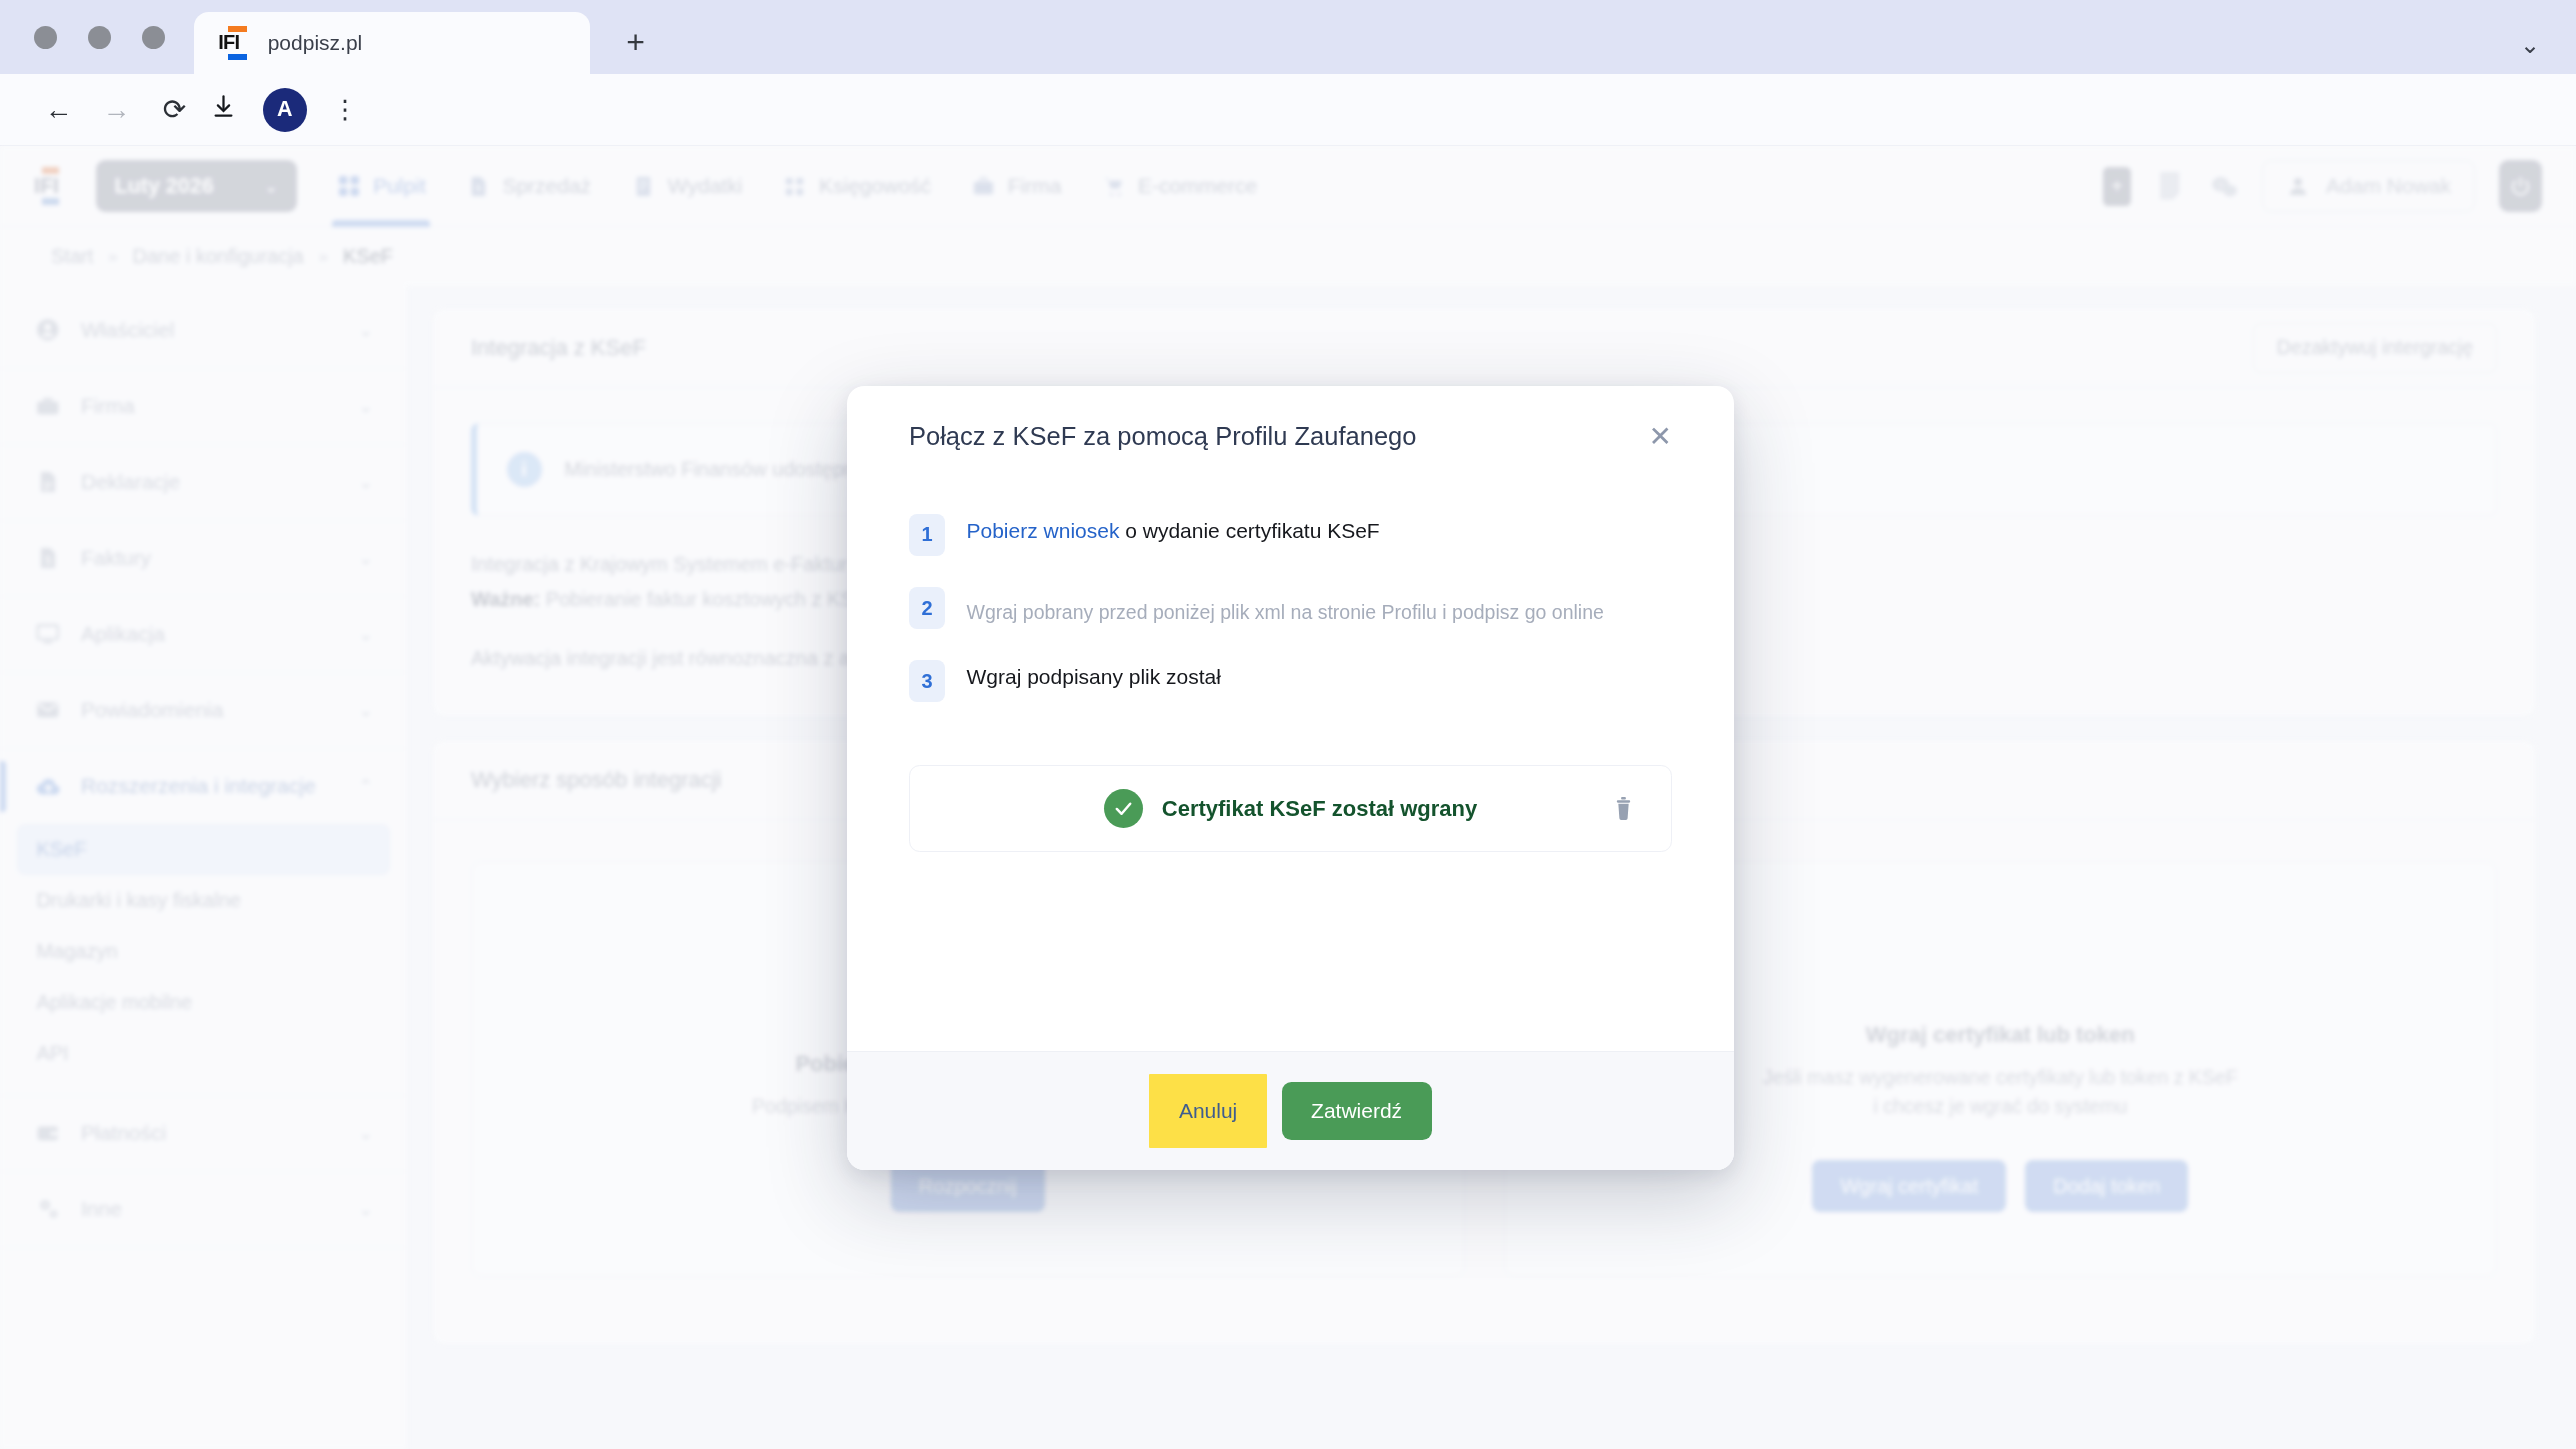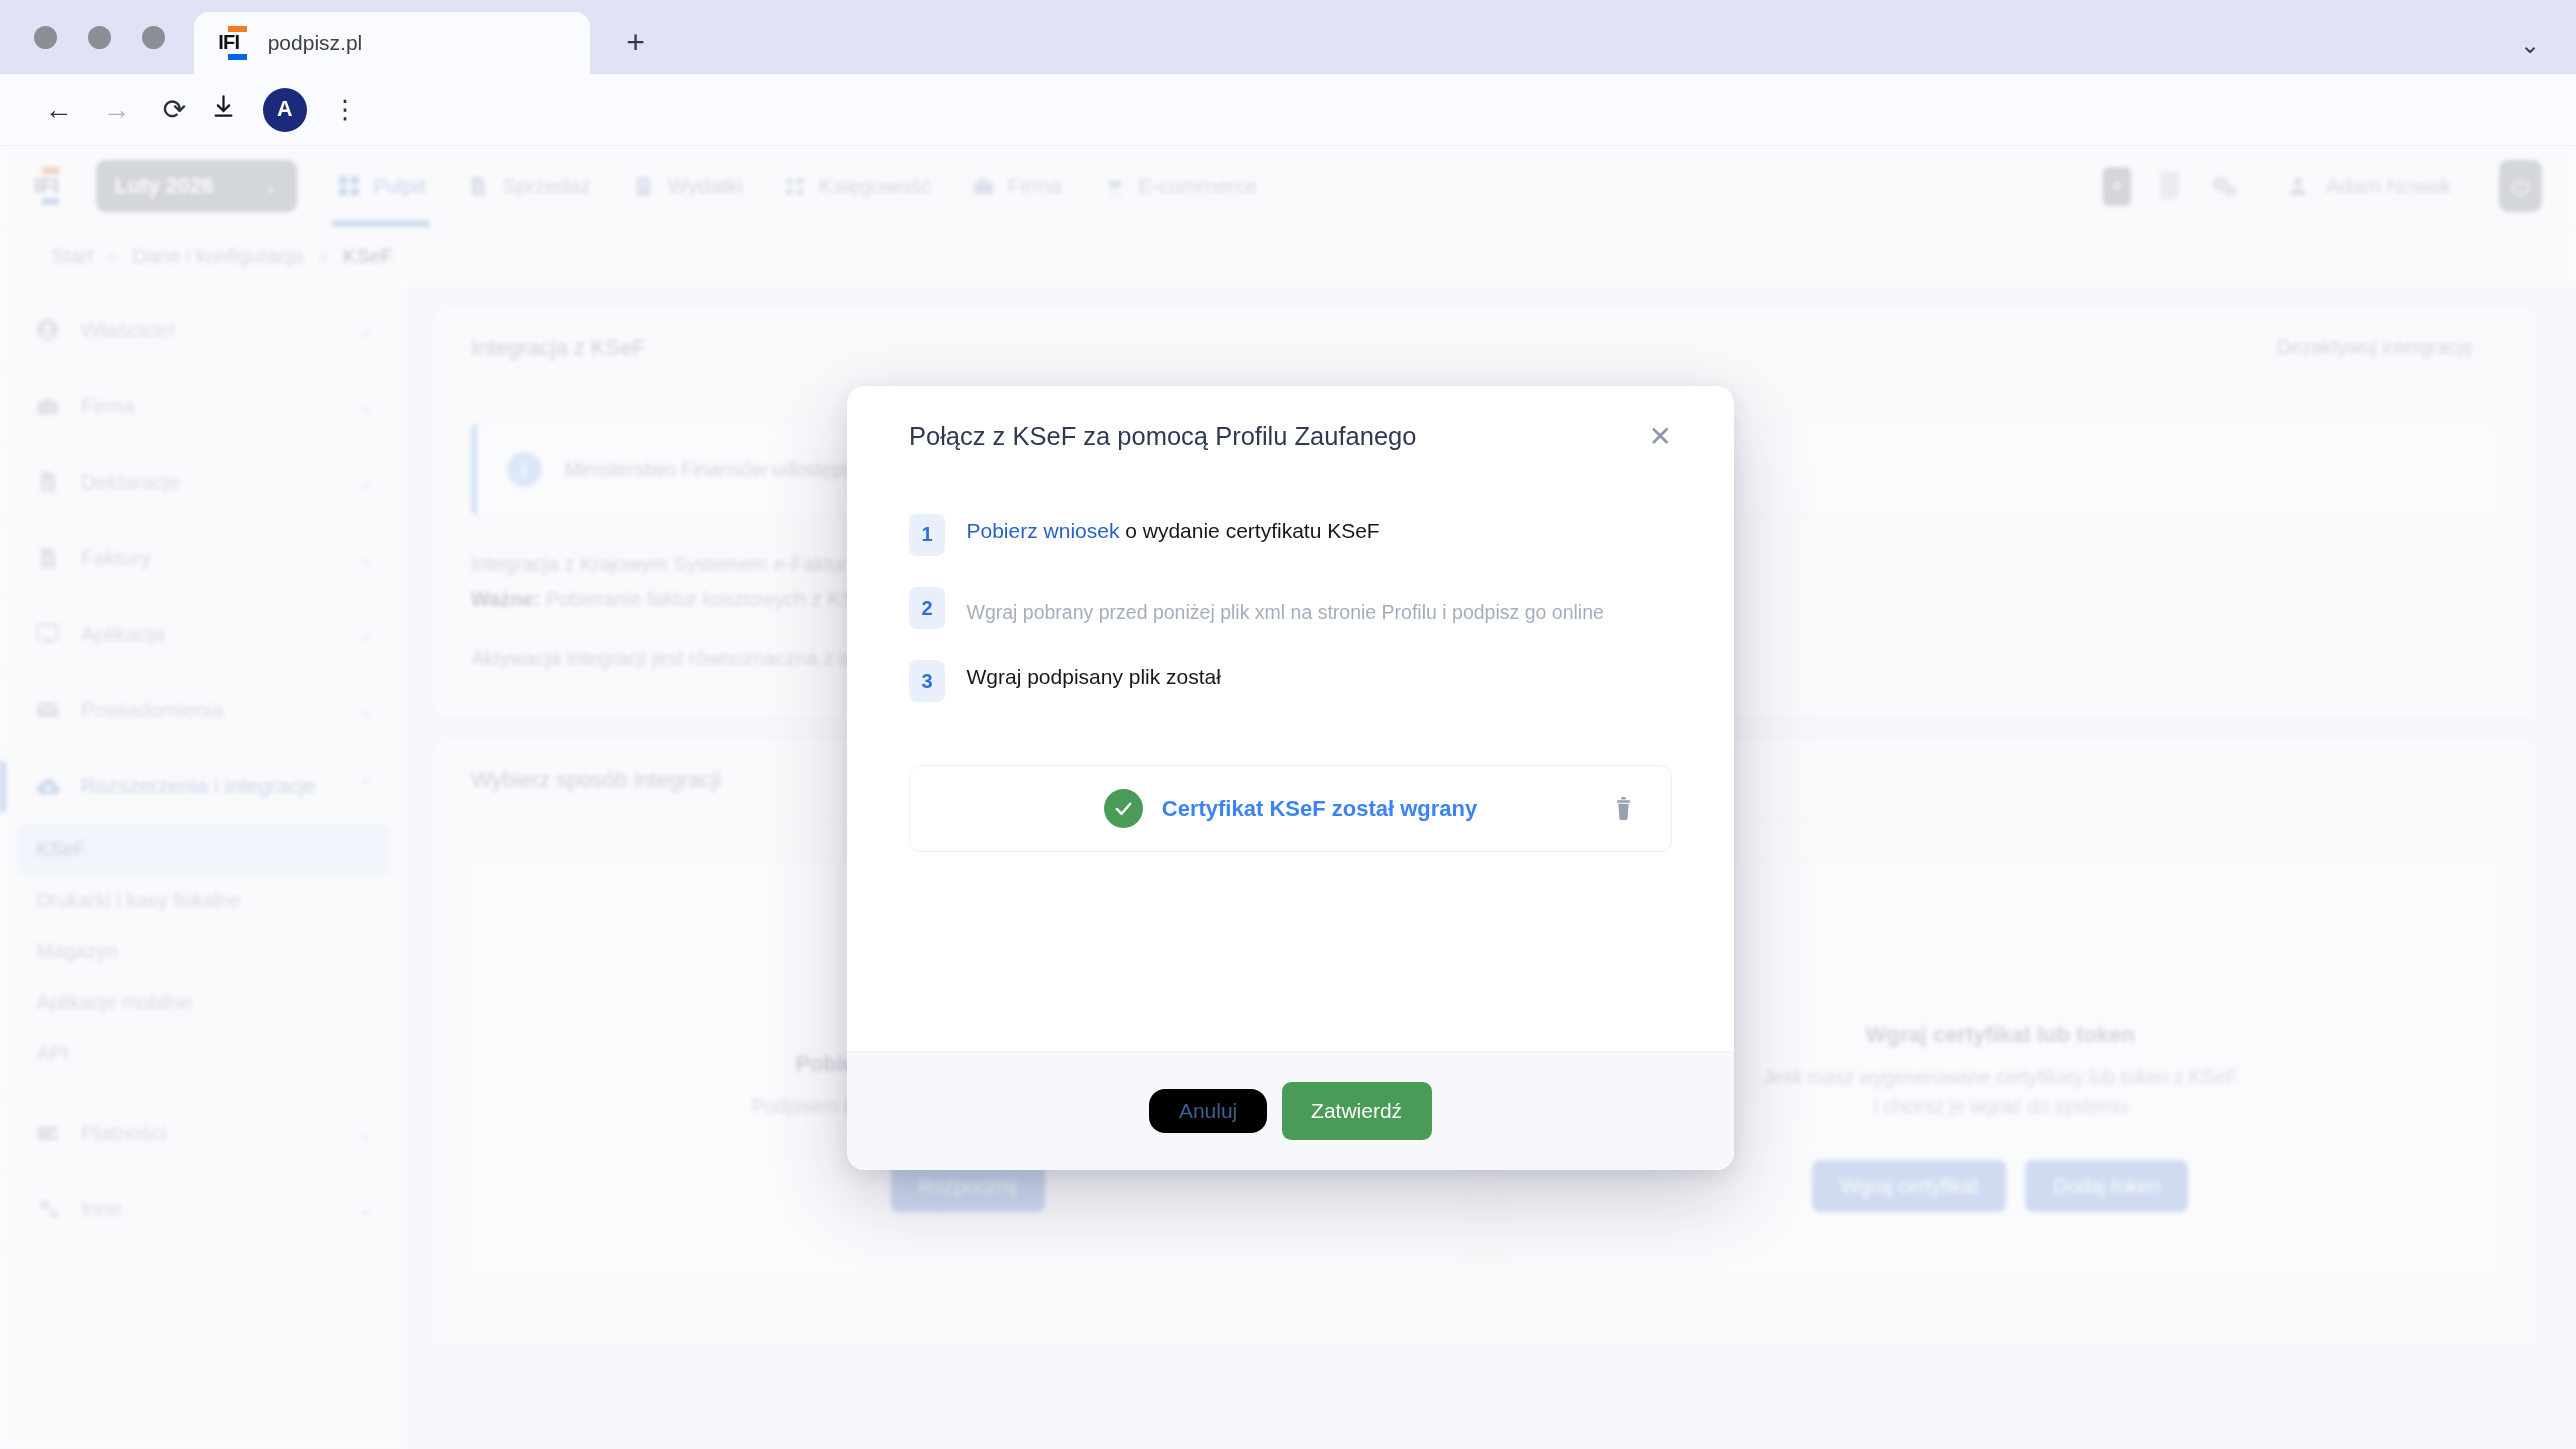--- a/index.html
+++ b/index.html
@@ -244,31 +244,31 @@
     margin-top: 63px;
     height: 87px; border: 1.3px solid #eef0f6; border-radius: 10.7px;
     display: flex; align-items: center; padding: 0 35px 0 0;
     position: relative;
   }
   .cert-inner { display: flex; align-items: center; gap: 19px; margin: 0 auto; padding-left: 35px; }
   .check-circle {
     width: 39px; height: 39px; border-radius: 50%; background: #4a9b57;
     display: flex; align-items: center; justify-content: center; flex: none;
   }
-  .cert-label { font-size: 22px; color: #3b82f6; font-weight: 700; white-space: nowrap; }
+  .cert-label { font-size: 22px; color: #14532d; font-weight: 700; white-space: nowrap; }
   .trash { position: absolute; right: 36px; top: 50%; transform: translateY(-50%); color: #97a1b2; cursor:pointer;}
 
   .modal-foot {
     height: 119px; background: #f7f8fb; border-top: 0.7px solid #eef0f5;
     display: flex; align-items: center; justify-content: center; gap: 14.8px;
     flex: none;
   }
   .btn-cancel {
-    height: 44px; padding: 0 29.5px; border-radius: 16px;
-    background: #000000; color: #3f5d8f; font-size: 21px;
+    height: 74px; padding: 0 29.5px; border-radius: 1px;
+    background: #fde047; color: #3f5d8f; font-size: 21px;
     display: flex; align-items: center; justify-content: center; border: none; cursor: pointer;
     font-family: inherit;
   }
   .btn-confirm {
     height: 58px; padding: 0 29.5px; border-radius: 9.4px;
     background: #4a9b57; color: #fff; font-size: 21px;
     display: flex; align-items: center; justify-content: center; border: none; cursor: pointer;
     font-family: inherit;
   }
 </style>

